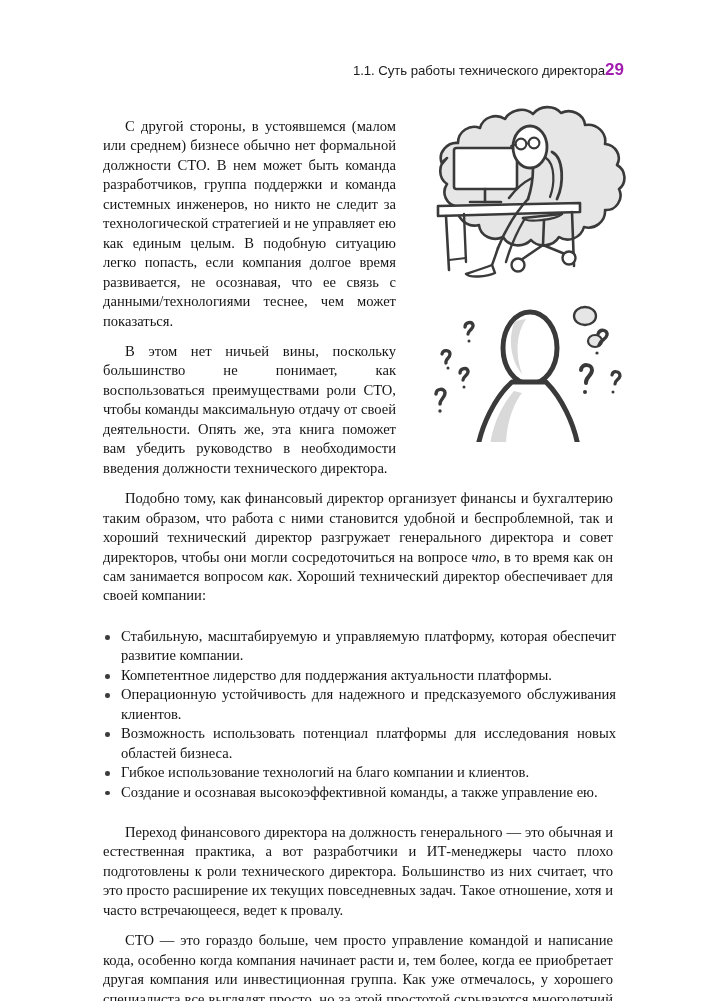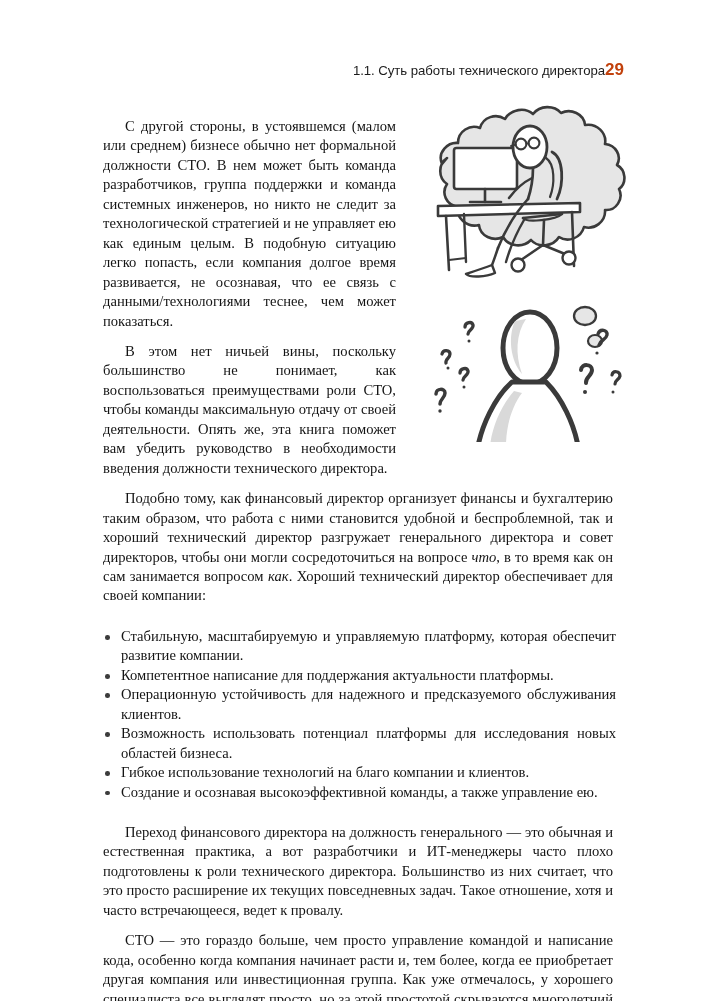--- a/index.html
+++ b/index.html
@@ -33,21 +33,21 @@
     font-family: "Liberation Sans", "DejaVu Sans", sans-serif;
     font-size: 13.2px;
     letter-spacing: -0.05px;
     color: #1b1b1b;
     white-space: nowrap;
   }
   .running-head .rh-folio {
     font-family: "Liberation Sans", "DejaVu Sans", sans-serif;
     font-size: 17px;
     font-weight: bold;
-    color: #c2410c;
+    color: #a21caf;
   }
 
   
   .text-column {
     position: absolute;
     left: 92px;
     top: 106px;
     width: 532px;
   }
 
@@ -194,21 +194,21 @@
   <p class="body-par">С другой стороны, в устоявшемся (малом или среднем) бизнесе обычно нет формальной должности CTO. В нем может быть команда разработчиков, группа поддержки и команда системных инженеров, но никто не следит за технологической стратегией и не управляет ею как единым целым. В подобную ситуацию легко попасть, если компания долгое время развивается, не осознавая, что ее связь с данными/технологиями теснее, чем может показаться.</p>
 
   <p class="body-par">В этом нет ничьей вины, поскольку большинство не понимает, как воспользоваться преимуществами роли CTO, чтобы команды максимальную отдачу от своей деятельности. Опять же, эта книга поможет вам убедить руководство в необходимости введения должности технического директора.</p>
 
   <p class="body-par"><span>Подобно тому, как финансовый директор организует финансы и бухгалтерию таким образом, что работа с ними становится удобной и беспроблемной, так и хороший технический директор разгружает генерального директора и совет директоров, чтобы они могли сосредоточиться на вопросе </span><em class="ital">что</em><span>, в то время как он сам занимается вопросом </span><em class="ital">как</em><span>. Хороший технический директор обеспечивает для своей компании:</span></p>
 
   <div class="spacer-2"></div>
 
   <ul class="bullets">
     <li>Стабильную, масштабируемую и управляемую платформу, которая обеспечит развитие компании.</li>
-    <li>Компетентное написание для поддержания актуальности платформы.</li>
+    <li>Компетентное лидерство для поддержания актуальности платформы.</li>
     <li>Операционную устойчивость для надежного и предсказуемого обслуживания клиентов.</li>
     <li>Возможность использовать потенциал платформы для исследования новых областей бизнеса.</li>
     <li>Гибкое использование технологий на благо компании и клиентов.</li>
     <li>Создание и осознавая высокоэффективной команды, а также управление ею.</li>
   </ul>
 
   <div class="spacer-2"></div>
 
   <p class="body-par">Переход финансового директора на должность генерального — это обычная и естественная практика, а вот разработчики и ИТ-менеджеры часто плохо подготовлены к роли технического директора. Большинство из них считает, что это просто расширение их текущих повседневных задач. Такое отношение, хотя и часто встречающееся, ведет к провалу.</p>
 

